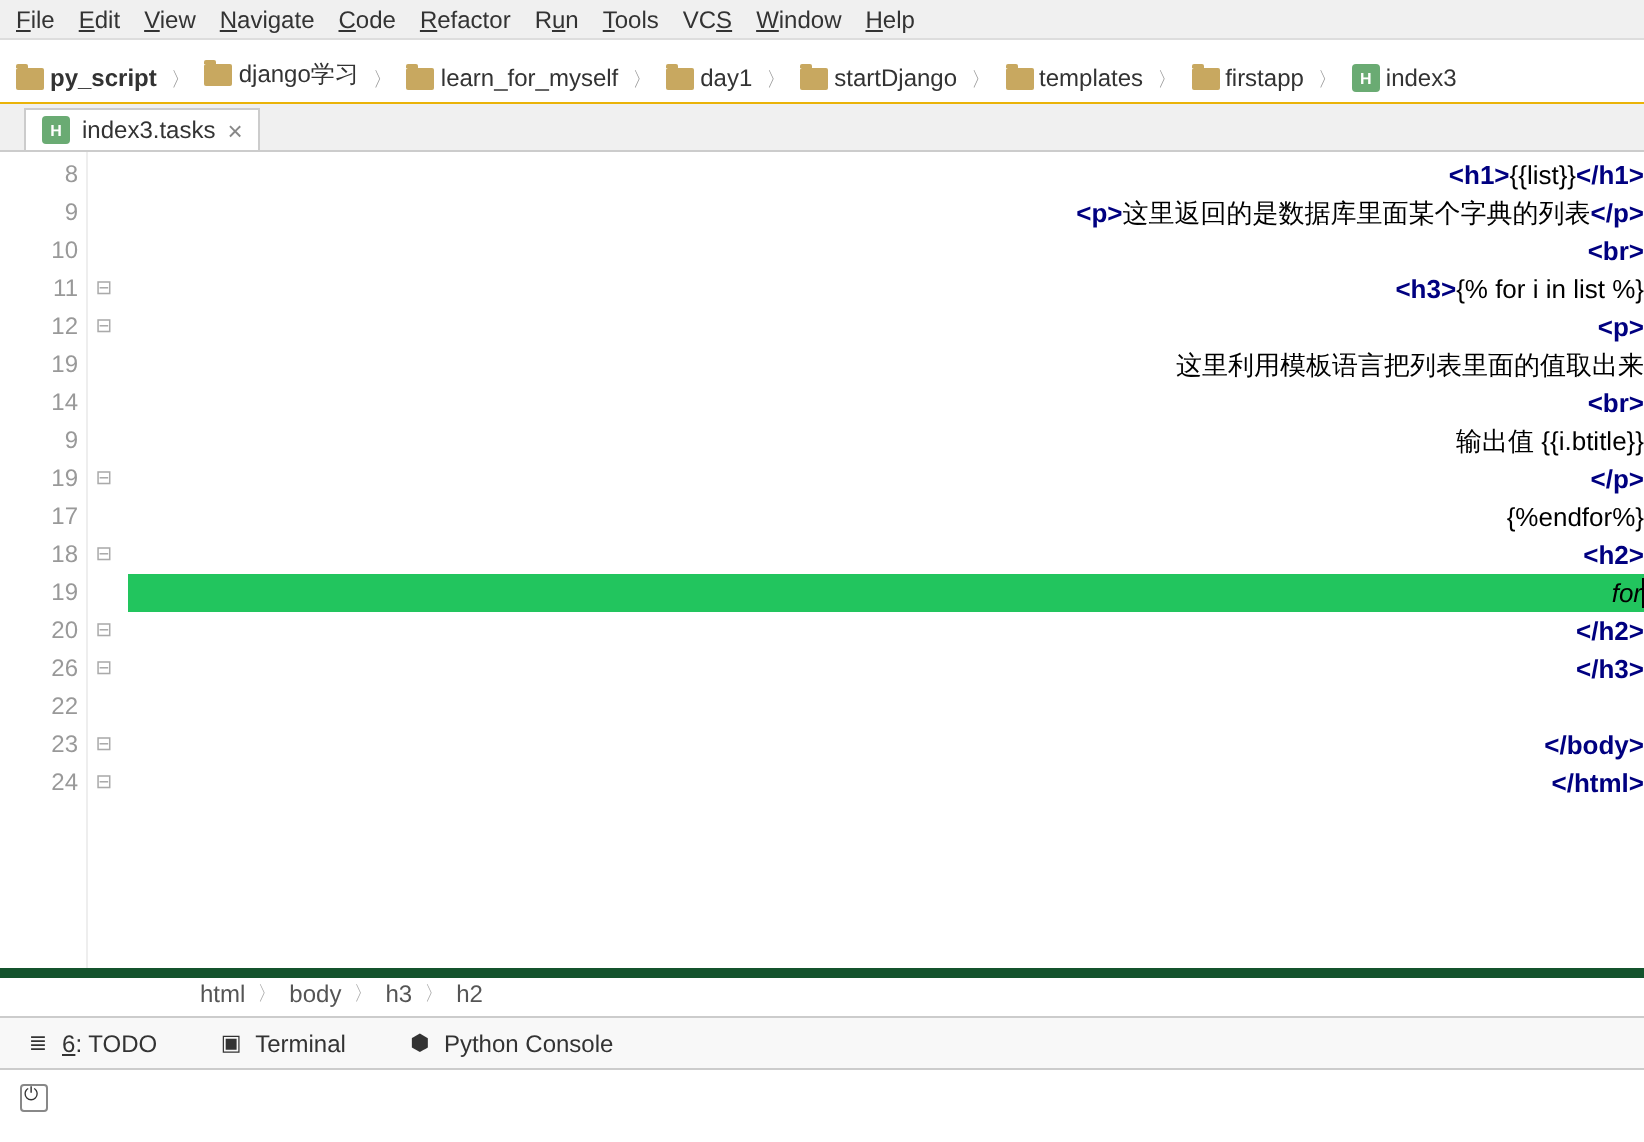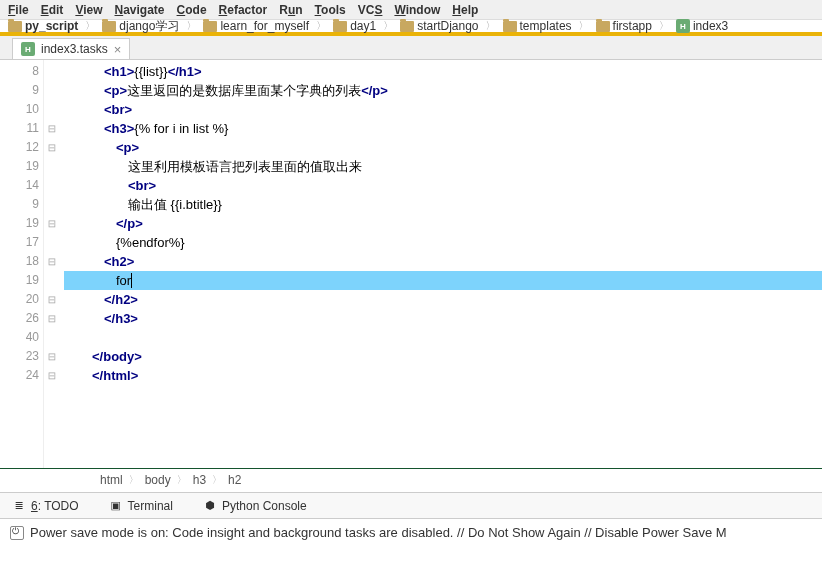--- a/index.html
+++ b/index.html
@@ -1,48 +1,48 @@
 <!DOCTYPE html>
 <html><head>
 <meta charset="utf-8">
 <style>
 * { margin: 0; padding: 0; box-sizing: border-box; font-family: "Segoe UI", Arial, sans-serif; }
 body { background: #fff; font-size: 12px; color: #333; overflow: hidden; width: 822px; height: 571px; }
 
 .menubar { display: flex; padding: 2px 8px; gap: 12px; background: #f0f0f0; height: 20px; align-items: center; border-bottom: 1px solid #ddd; }
-.menubar span { cursor: pointer; font-weight: bold; }
+.menubar span { cursor: pointer; }
 .menubar .u { text-decoration: underline; }
 
-.breadcrumb-nav { display: flex; align-items: center; padding: 4px 4px; background: #fff; border-bottom: 4px solid #eab308; height: 16px; gap: 2px; }
+.breadcrumb-nav { display: flex; align-items: flex-end; padding: 4px 4px; background: #fff; border-bottom: 1px solid #eab308; height: 32px; gap: 2px; }
 .bc-item { display: flex; align-items: center; gap: 3px; padding: 1px 4px; cursor: pointer; }
 .folder-icon { width: 14px; height: 11px; background: #c8a860; border-radius: 1px; position: relative; display: inline-block; }
 .folder-icon::before { content: ''; position: absolute; top: -2px; left: 0; width: 6px; height: 2px; background: #c8a860; border-radius: 1px 1px 0 0; }
 .html-icon { width: 14px; height: 14px; background: #6aab73; border-radius: 2px; display: inline-flex; align-items: center; justify-content: center; color: #fff; font-size: 8px; font-weight: bold; }
 .chev { color: #999; font-size: 10px; margin: 0 1px; }
 .bold { font-weight: bold; }
 
 .tabbar { display: flex; background: #f0f0f0; border-bottom: 1px solid #ccc; height: 24px; padding-left: 12px; }
 .tab { display: flex; align-items: center; gap: 6px; padding: 3px 8px; background: #fff; border: 1px solid #ccc; border-bottom: none; margin-top: 2px; cursor: pointer; }
 .tab-close { color: #888; font-size: 13px; cursor: pointer; }
 
 .editor-wrap { display: flex; height: 408px; background: #fff; }
 .gutter { width: 44px; background: #fff; text-align: right; padding-right: 4px; color: #999; font-family: "Consolas", monospace; font-size: 12px; line-height: 19px; padding-top: 2px; border-right: 1px solid #eee; user-select: none; }
 .gutter div { height: 19px; }
 .fold-col { width: 16px; background: #fff; font-family: monospace; font-size: 10px; color: #aaa; line-height: 19px; padding-top: 2px; }
 .fold-col div { height: 19px; text-align: center; }
-.code { flex: 1; font-family: "Consolas", "SimSun", monospace; font-size: 13px; line-height: 19px; padding: 2px 0 0 4px; white-space: pre; }
+.code { flex: 1; font-family: "Consolas", "SimSun", monospace; font-size: 13px; line-height: 19px; padding: 2px 0 0 4px; white-space: pre; text-align: right; }
 .code-line { height: 19px; }
-.hl { background: #7dd3fc; }
+.hl { background: #22c55e; font-style: italic; }
 .tag { color: #000080; font-weight: bold; }
 .txt { color: #000; }
 .tpl { color: #000; }
 .caret { border-right: 1px solid #000; animation: blink 1s step-start infinite; }
 @keyframes blink { 50% { border-color: transparent; } }
 
-.bc-bottom { border-top: 1px solid #14532d; padding: 4px 0 4px 100px; font-size: 12px; color: #555; height: 24px; display: flex; align-items: flex-start; }
+.bc-bottom { border-top: 5px solid #14532d; padding: 4px 0 4px 100px; font-size: 12px; color: #555; height: 24px; display: flex; align-items: flex-end; }
 .bc-bottom .sep { color: #aaa; margin: 0 6px; font-size: 10px; }
 
 .toolwin { display: flex; gap: 30px; padding: 4px 12px; border-top: 1px solid #ccc; height: 26px; align-items: center; background: #f8f8f8; }
 .toolwin-item { display: flex; align-items: center; gap: 5px; cursor: pointer; }
 .tw-icon { width: 14px; height: 14px; display: inline-flex; align-items: center; justify-content: center; font-size: 11px; }
 .u2 { text-decoration: underline; }
 
 .statusbar { border-top: 1px solid #ccc; padding: 6px 10px; height: 28px; font-size: 13px; color: #333; display: flex; align-items: center; gap: 6px; }
 .status-icon { width: 14px; height: 14px; border: 1px solid #888; border-radius: 2px; display: inline-block; position: relative; }
 .status-icon::after { content: '⏻'; font-size: 9px; position: absolute; top: -1px; left: 1px; }
@@ -123,21 +123,21 @@
       <div>12</div>
       <div>19</div>
       <div>14</div>
       <div>9</div>
       <div>19</div>
       <div>17</div>
       <div>18</div>
       <div>19</div>
       <div>20</div>
       <div>26</div>
-      <div>40</div>
+      <div>22</div>
       <div>23</div>
       <div>24</div>
     </div>
   <div class="fold-col" id="foldcol">
       <div></div>
       <div></div>
       <div></div>
       <div>⊟</div>
       <div>⊟</div>
       <div></div>
@@ -176,14 +176,13 @@
       <span>Terminal</span>
     </div>
   <div class="toolwin-item">
       <span class="tw-icon">⬢</span>
       <span>Python Console</span>
     </div>
 </div>
 
 <div class="statusbar">
   <span class="status-icon"></span>
-  <span>Power save mode is on: Code insight and background tasks are disabled. // Do Not Show Again // Disable Power Save M</span>
 </div>
 
 </body></html>

